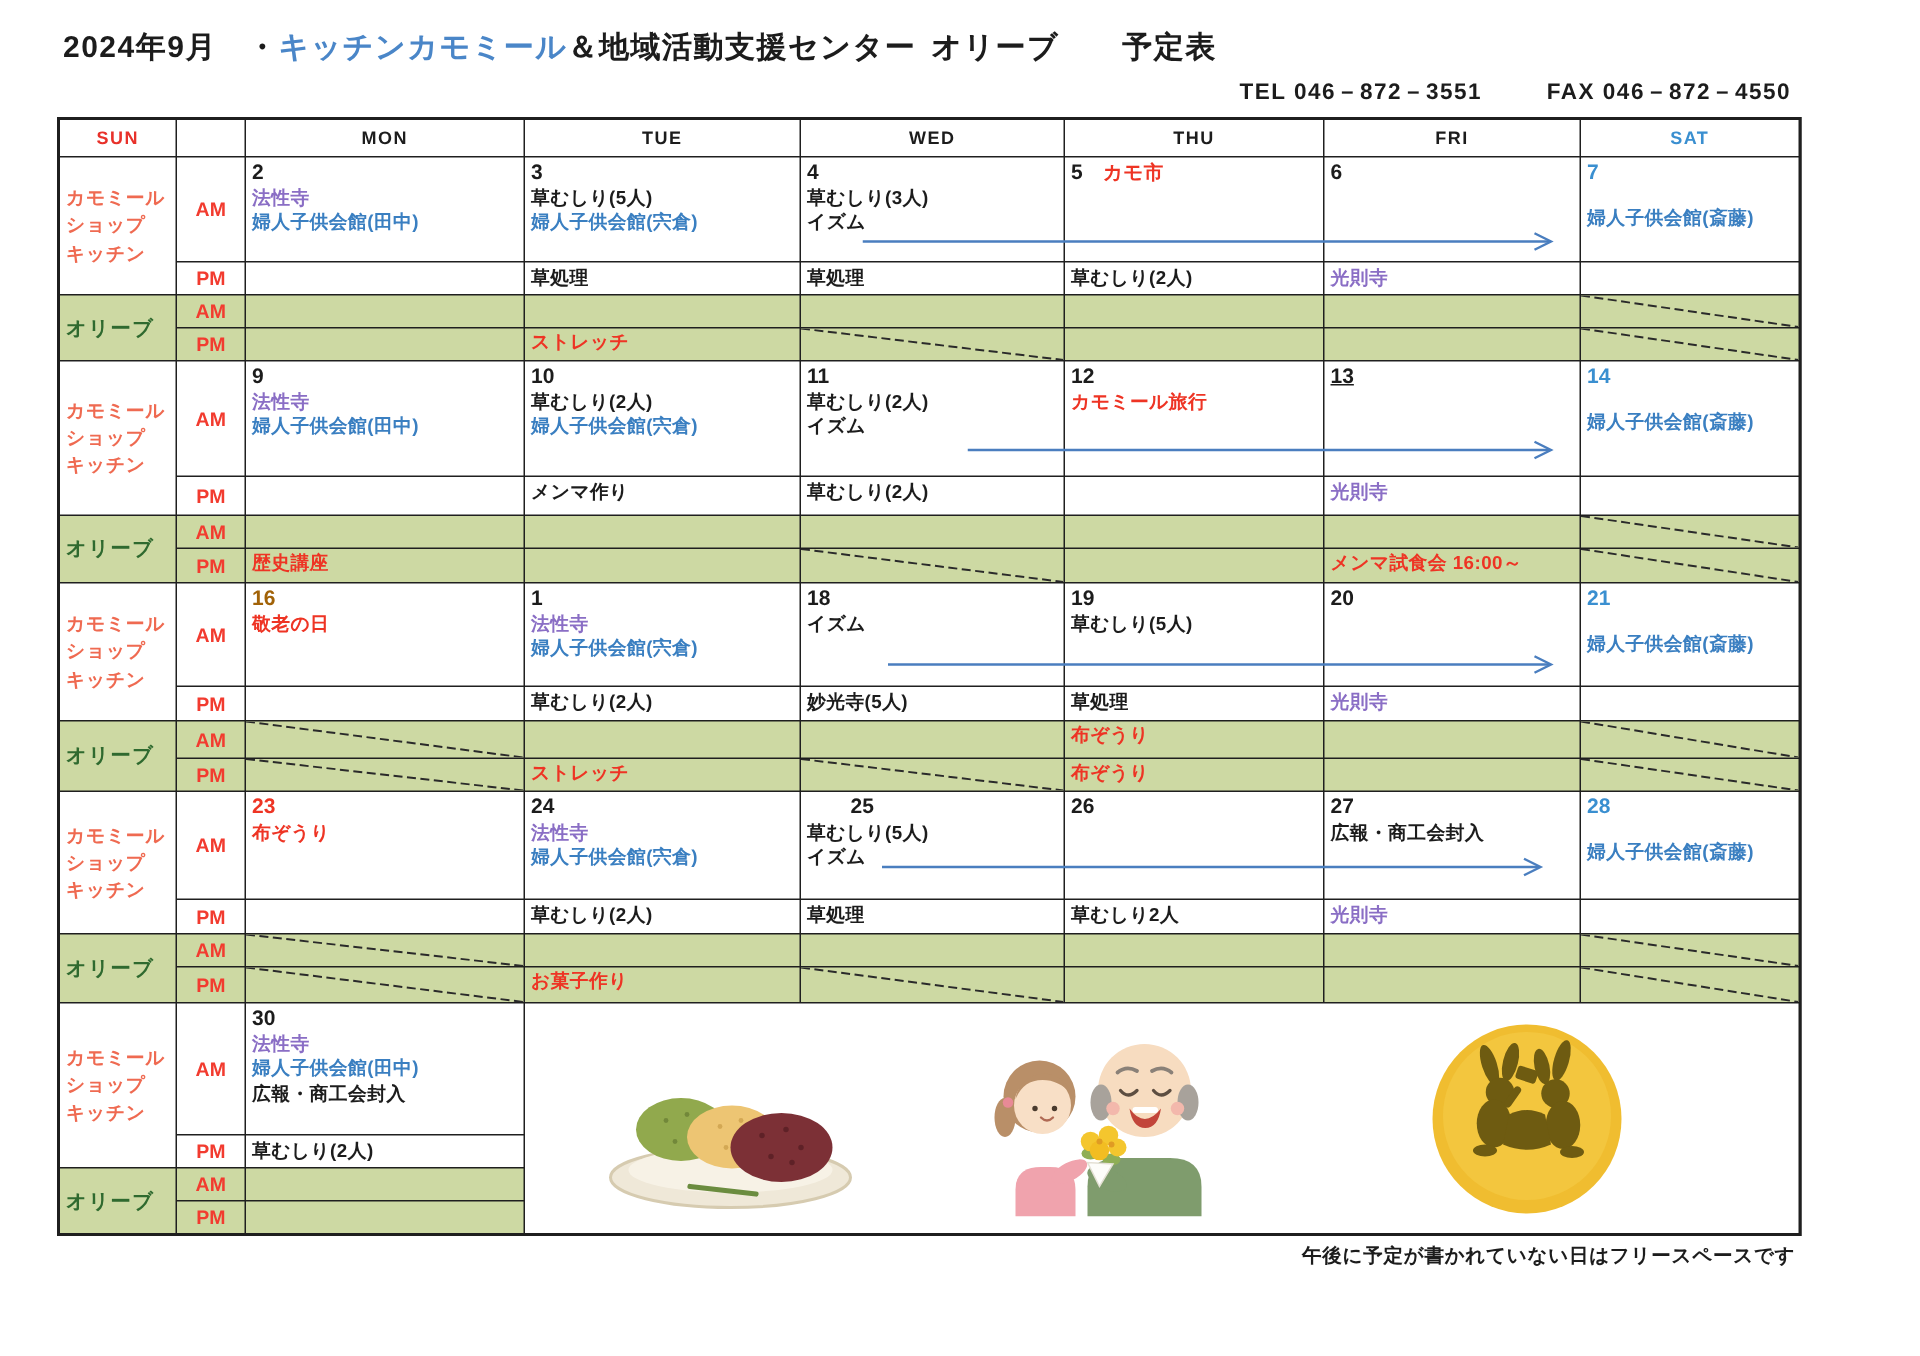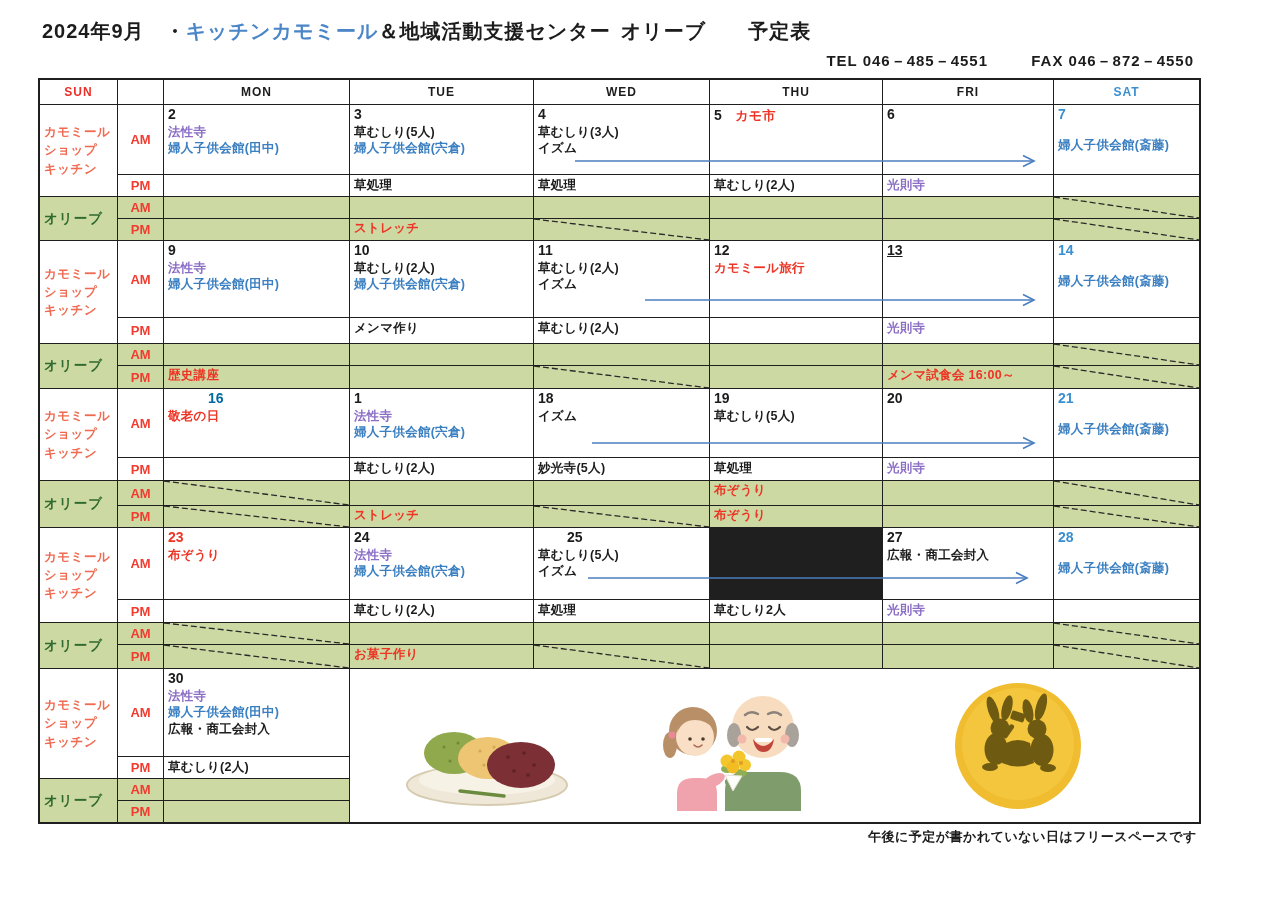--- a/index.html
+++ b/index.html
@@ -66,21 +66,21 @@
 
 <div class="title">
   <span class="t-ym">2024年9月</span>
   <span>・</span>
   <span class="t-blue">キッチンカモミール</span>
   <span>＆地域活動支援センター</span>
   <span class="t-olive">オリーブ</span>
   <span class="t-suffix">予定表</span>
 </div>
 <div class="telfax">
-  <span>TEL 046－485－4551</span>
+  <span>TEL 046－872－3551</span>
   <span class="fax">FAX 046－872－4550</span>
 </div>
 
 <div id="cal">
 
   <div class="cell hdr hdr-sun" style="grid-area:1/1/2/2">SUN</div>
   <div class="cell hdr" style="grid-area:1/2/2/3"></div>
   <div class="cell hdr" style="grid-area:1/3/2/4">MON</div>
   <div class="cell hdr" style="grid-area:1/4/2/5">TUE</div>
   <div class="cell hdr" style="grid-area:1/5/2/6">WED</div>
@@ -243,21 +243,21 @@
     </div>
 
   <div class="cell sunlab" style="grid-area:10/1/12/2">
     <span>カモミール</span>
     <span>ショップ</span>
     <span>キッチン</span>
   </div>
   <div class="cell ampm" style="grid-area:10/2/11/3">AM</div>
   <div class="cell ampm" style="grid-area:11/2/12/3">PM</div>
   <div class="cell" style="grid-area:10/3/11/4">
-    <span class="daynum" style="color: #0369a1; margin-left: 40px;">16</span>
+    <span class="daynum" style="color: #a16207;">16</span>
     <div class="ln" style="color: rgb(238, 52, 36);">敬老の日</div>
   </div>
   <div class="cell" style="grid-area:10/4/11/5">
     <span class="daynum" style="color: rgb(28, 28, 28);">1</span>
     <div class="ln" style="color: rgb(138, 110, 197);">法性寺</div>
     <div class="ln" style="color: rgb(58, 127, 193);">婦人子供会館(宍倉)</div>
   </div>
   <div class="cell" style="grid-area:10/5/11/6">
     <span class="daynum" style="color: rgb(28, 28, 28);">18</span>
     <div class="ln" style="color: rgb(28, 28, 28);">イズム</div>
@@ -342,20 +342,23 @@
   </div>
   <div class="cell" style="grid-area:14/4/15/5">
     <span class="daynum" style="color: rgb(28, 28, 28);">24</span>
     <div class="ln" style="color: rgb(138, 110, 197);">法性寺</div>
     <div class="ln" style="color: rgb(58, 127, 193);">婦人子供会館(宍倉)</div>
   </div>
   <div class="cell" style="grid-area:14/5/15/6">
     <span class="daynum" style="color: rgb(28, 28, 28); margin-left: 29px;">25</span>
     <div class="ln" style="color: rgb(28, 28, 28);">草むしり(5人)</div>
     <div class="ln" style="color: rgb(28, 28, 28);">イズム</div>
+  </div>
+  <div class="cell" style="grid-area:14/6/15/7">
+    <span class="daynum" style="color: rgb(28, 28, 28);">26</span>
   </div>
   <div class="cell" style="grid-area:14/7/15/8">
     <span class="daynum" style="color: rgb(28, 28, 28);">27</span>
     <div class="ln" style="color: rgb(28, 28, 28);">広報・商工会封入</div>
   </div>
   <div class="cell" style="grid-area:14/8/15/9">
     <span class="daynum" style="color: rgb(58, 143, 208);">28</span>
     <div class="ln mt" style="color: rgb(58, 127, 193);">婦人子供会館(斎藤)</div>
   </div>
   <div class="cell pmcell" style="grid-area:15/3/16/4"></div>

